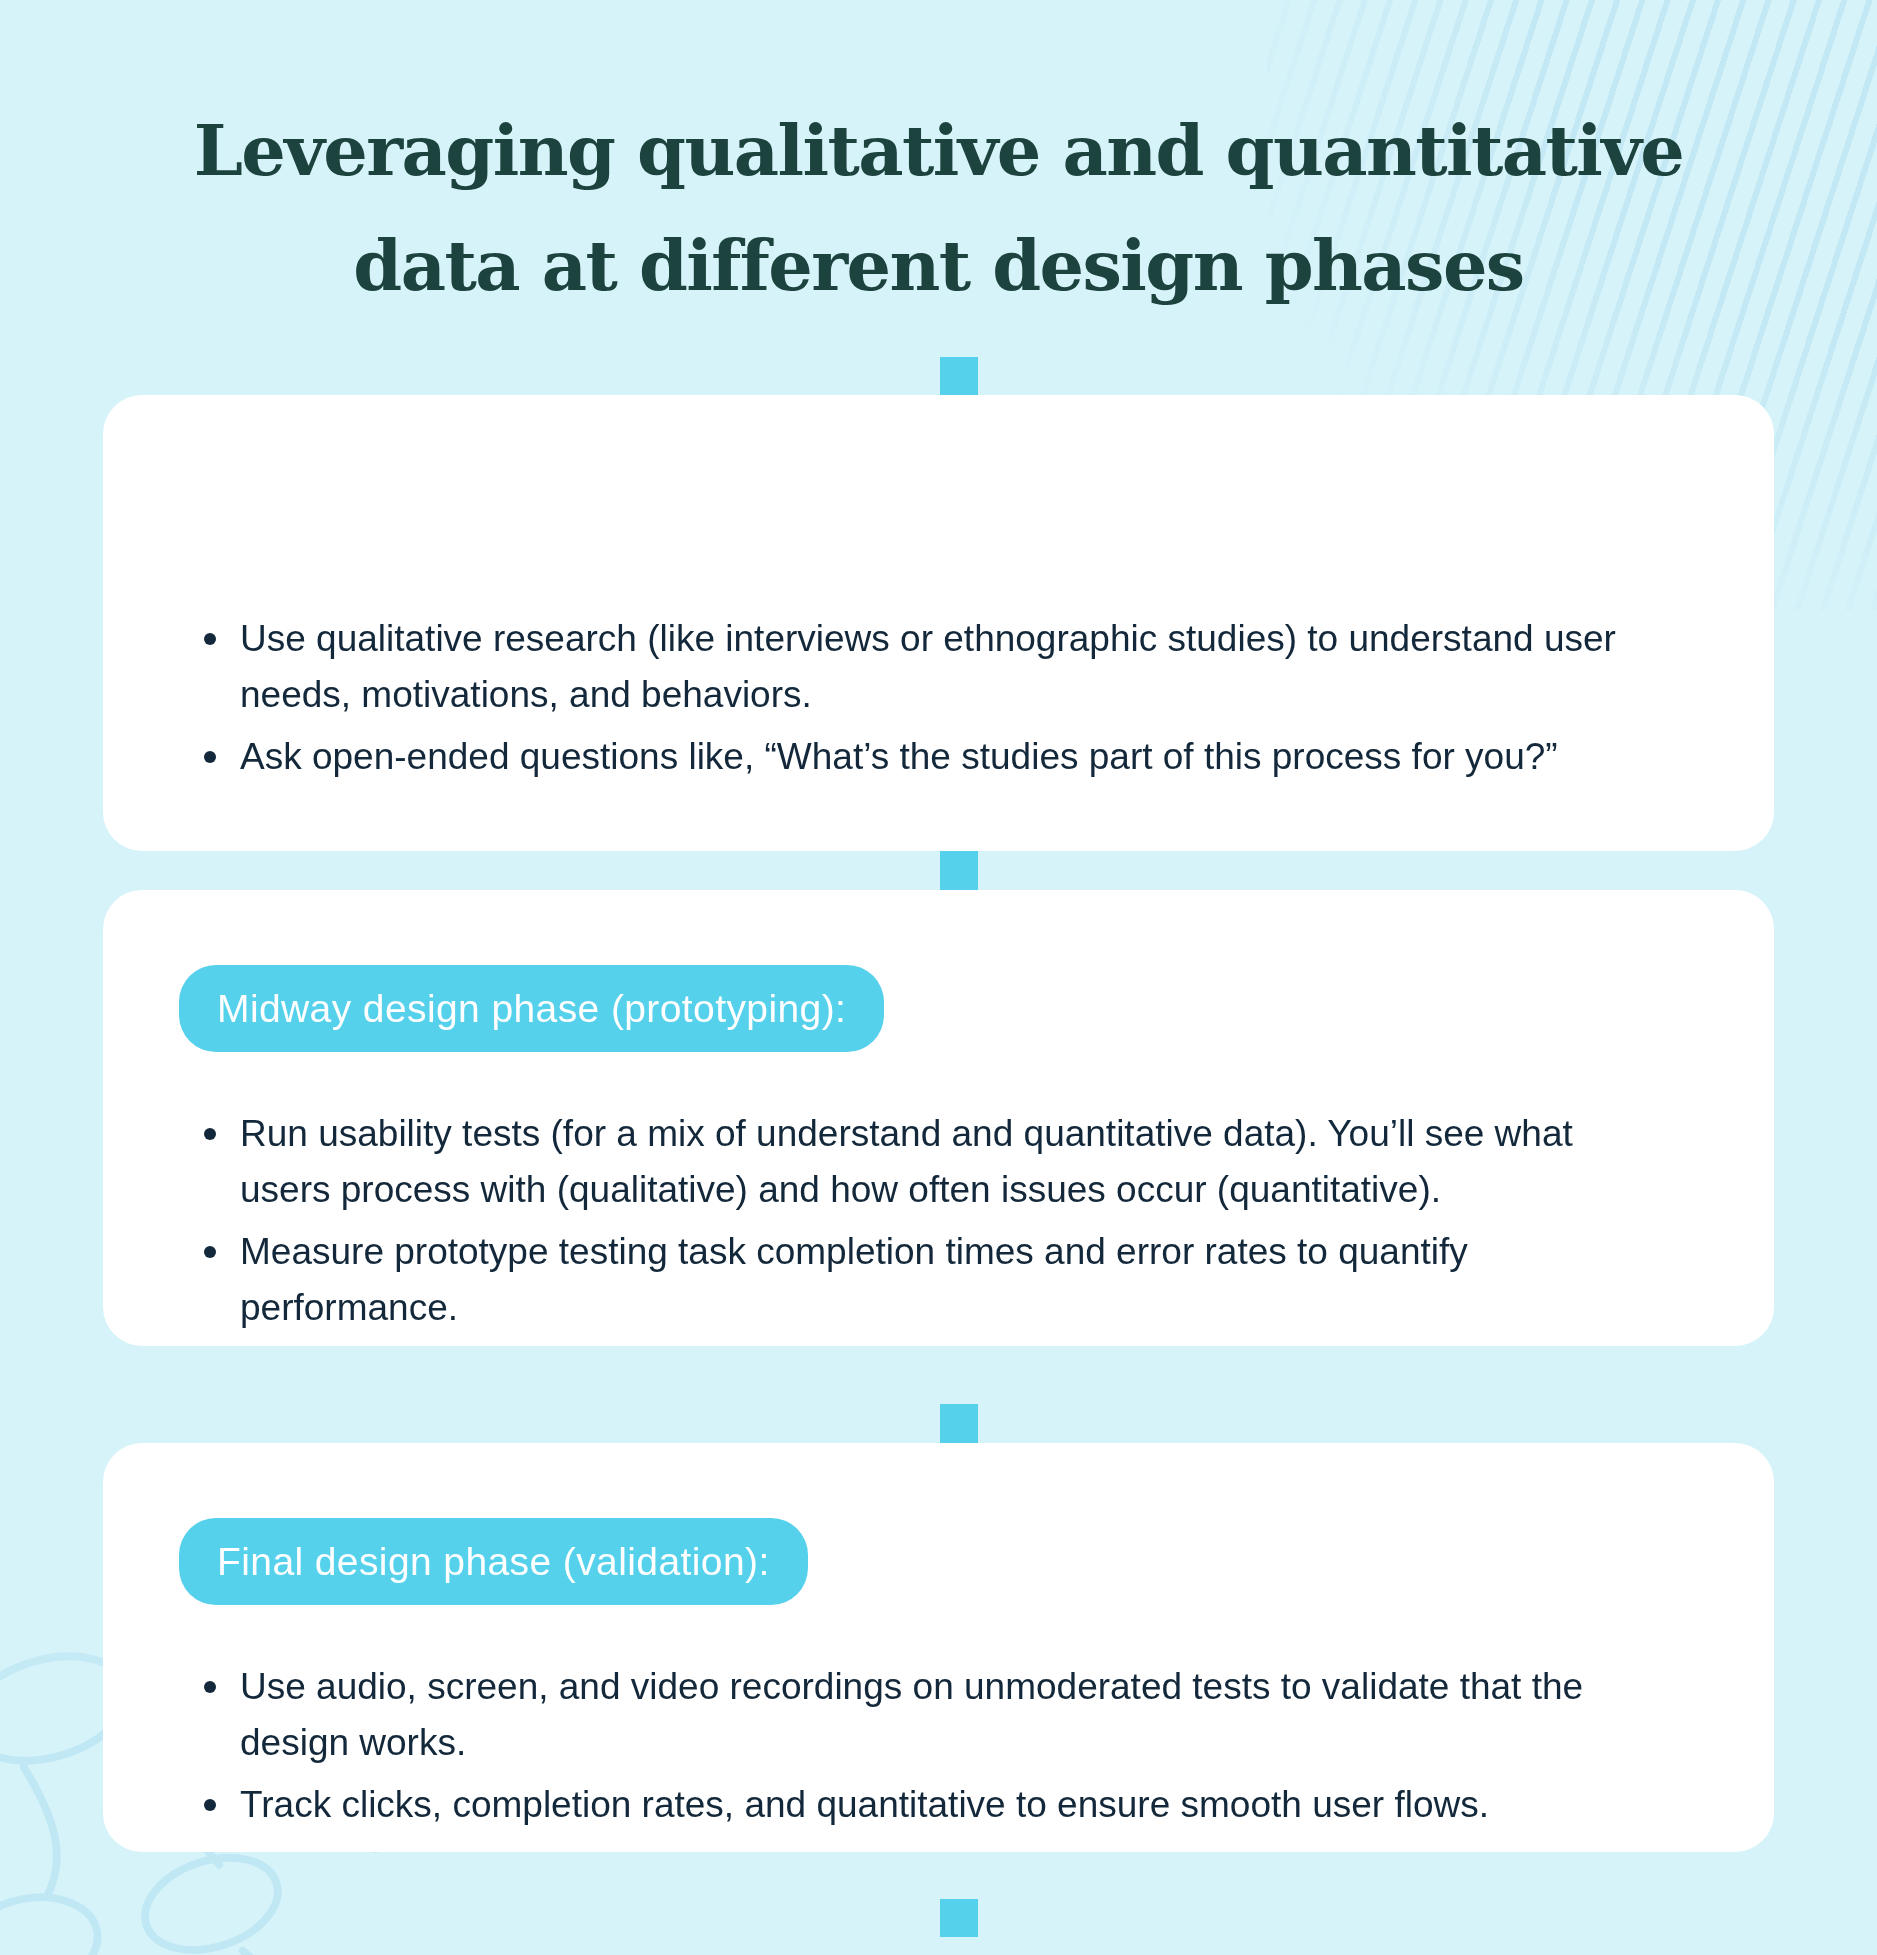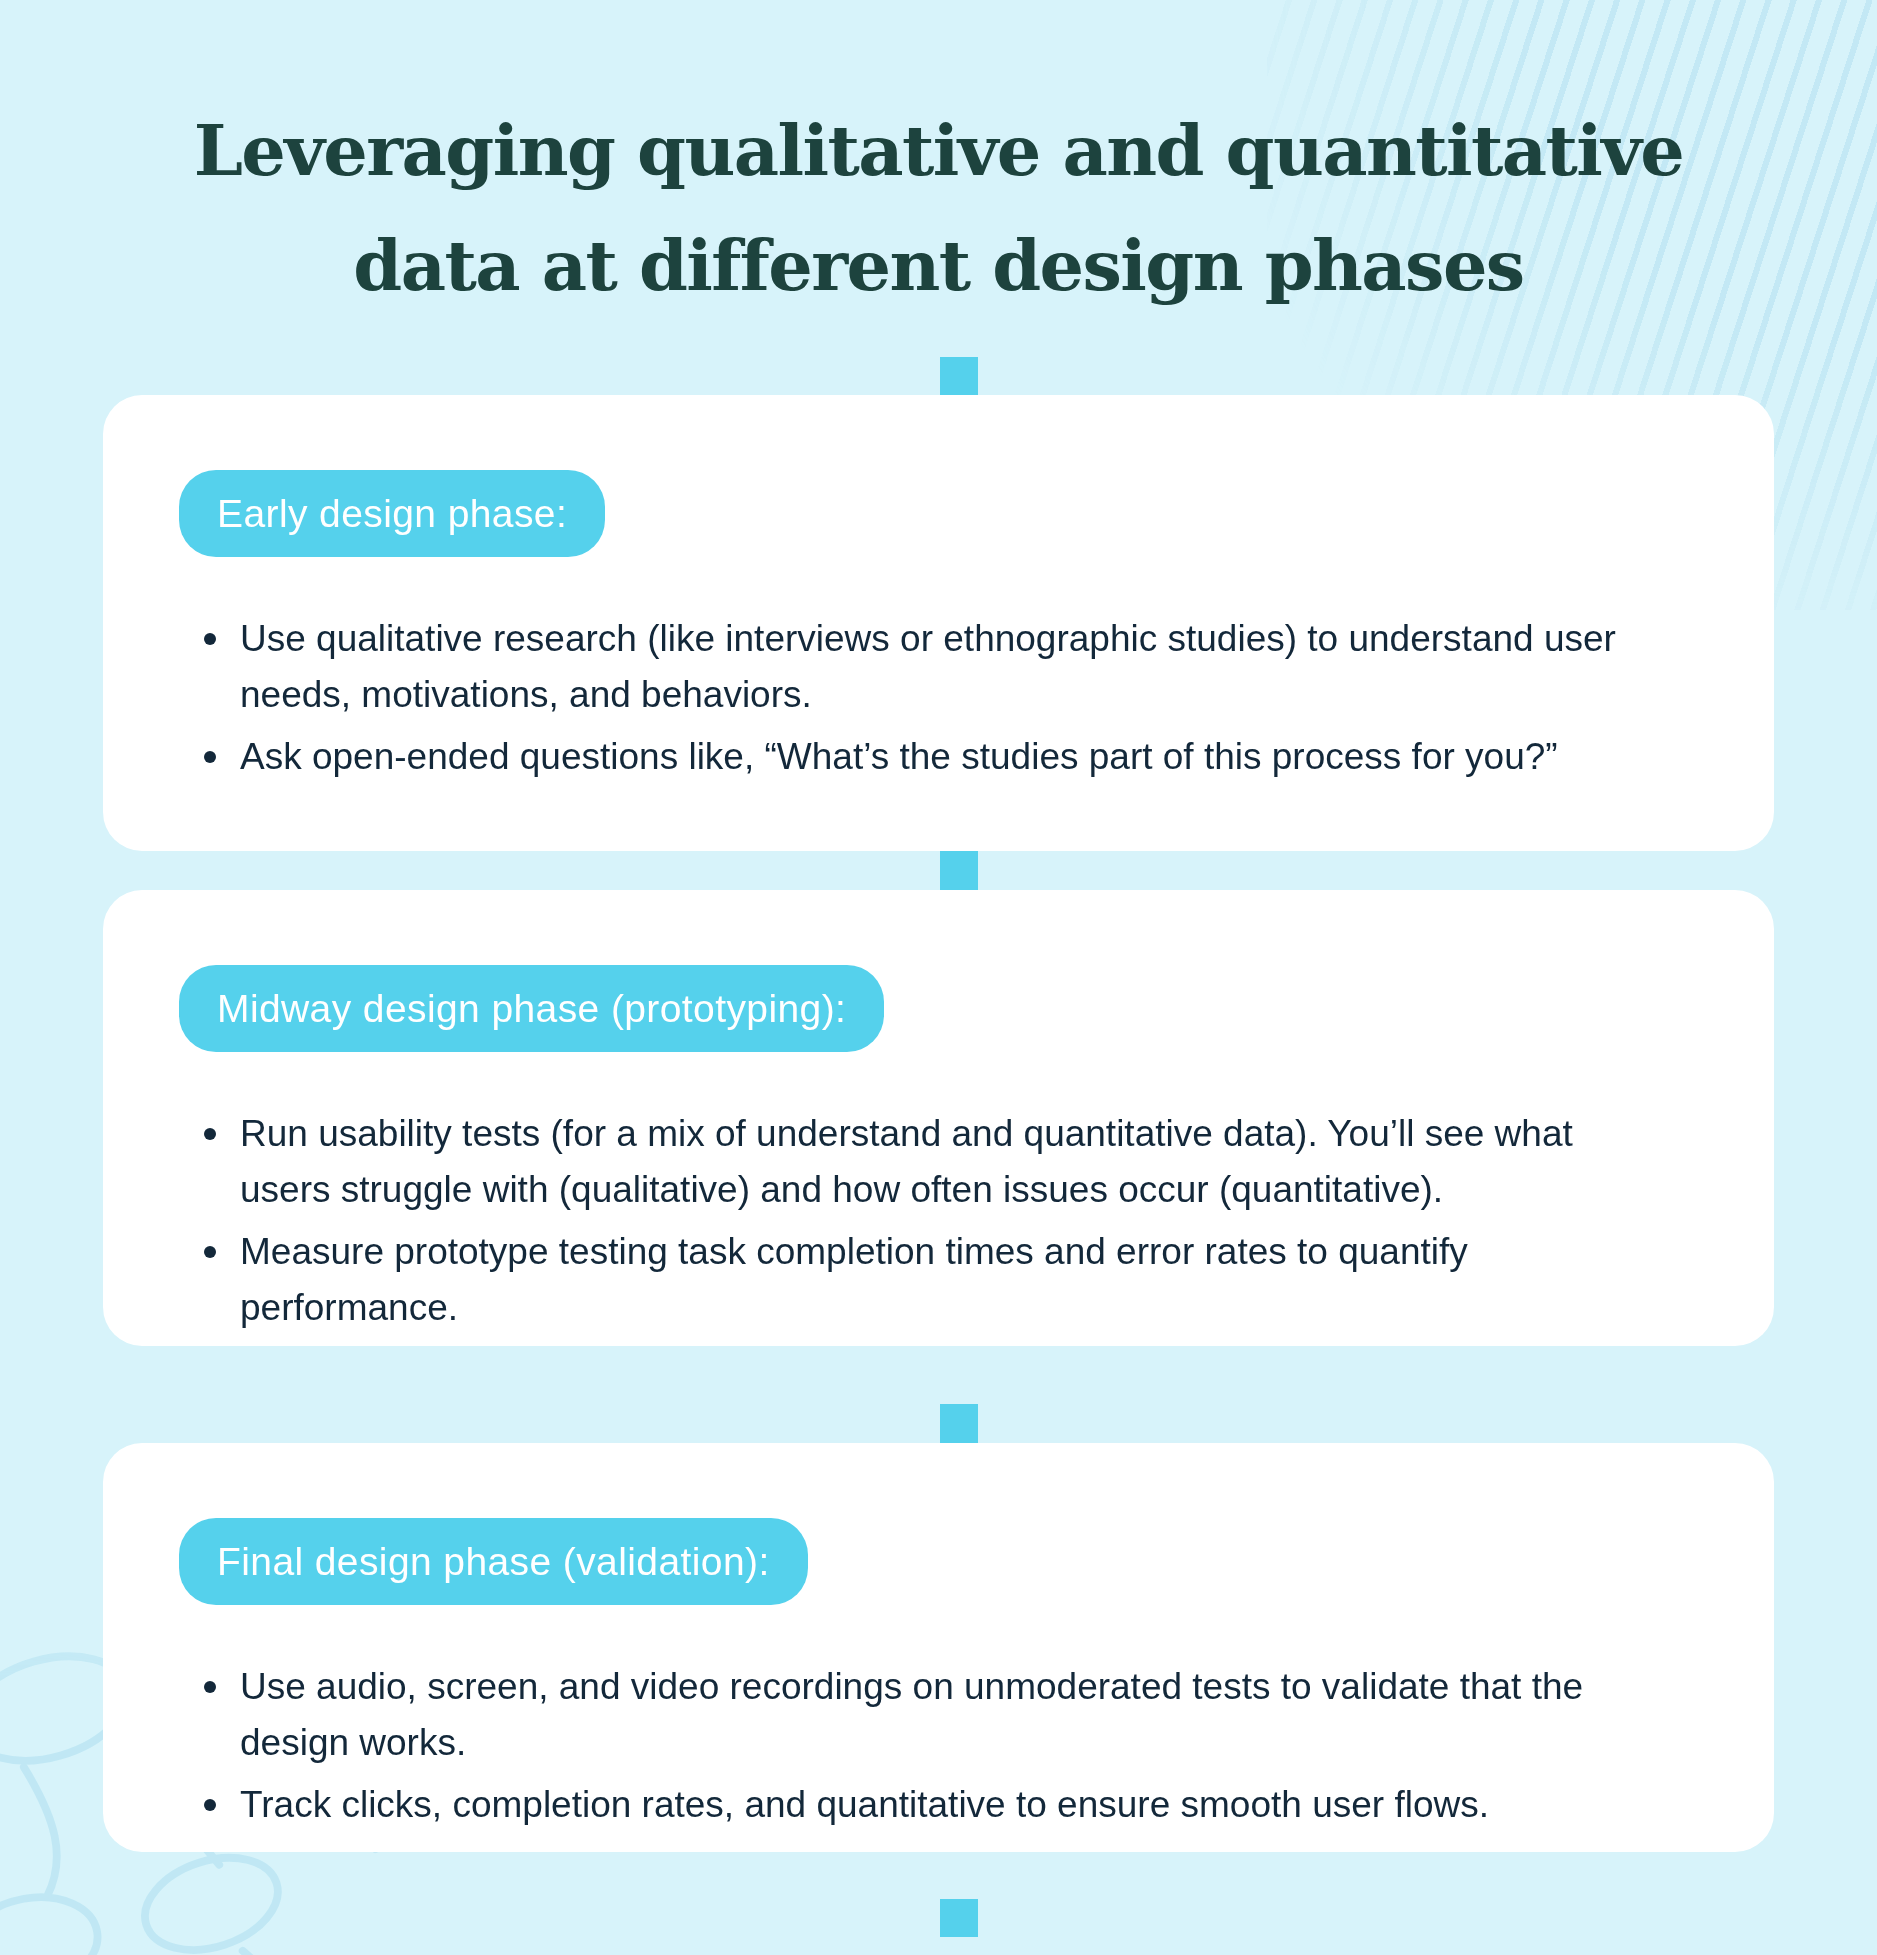--- a/index.html
+++ b/index.html
@@ -129,21 +129,20 @@
   </svg>
 
   <h1 class="title">
     <span class="tline">Leveraging qualitative and quantitative</span>
     <span class="tline">data at different design phases</span>
   </h1>
 
   <div class="connector c1"></div>
 
   <section class="card card1">
-    <div class="pill">Early design phase:</div>
     <div class="bullets">
       <div class="bullet">
         <span class="dot"></span>
         <div class="bline">Use qualitative research (like interviews or ethnographic studies) to understand user</div>
         <div class="bline">needs, motivations, and behaviors.</div>
       </div>
       <div class="bullet">
         <span class="dot"></span>
         <div class="bline">Ask open-ended questions like, “What’s the studies part of this process for you?”</div>
       </div>
@@ -151,21 +150,21 @@
   </section>
 
   <div class="connector c2"></div>
 
   <section class="card card2">
     <div class="pill">Midway design phase (prototyping):</div>
     <div class="bullets">
       <div class="bullet">
         <span class="dot"></span>
         <div class="bline">Run usability tests (for a mix of understand and quantitative data). You’ll see what</div>
-        <div class="bline">users struggle with (qualitative) and how often issues occur (quantitative).</div>
+        <div class="bline">users process with (qualitative) and how often issues occur (quantitative).</div>
       </div>
       <div class="bullet">
         <span class="dot"></span>
         <div class="bline">Measure prototype testing task completion times and error rates to quantify</div>
         <div class="bline">performance.</div>
       </div>
     </div>
   </section>
 
   <div class="connector c3"></div>

